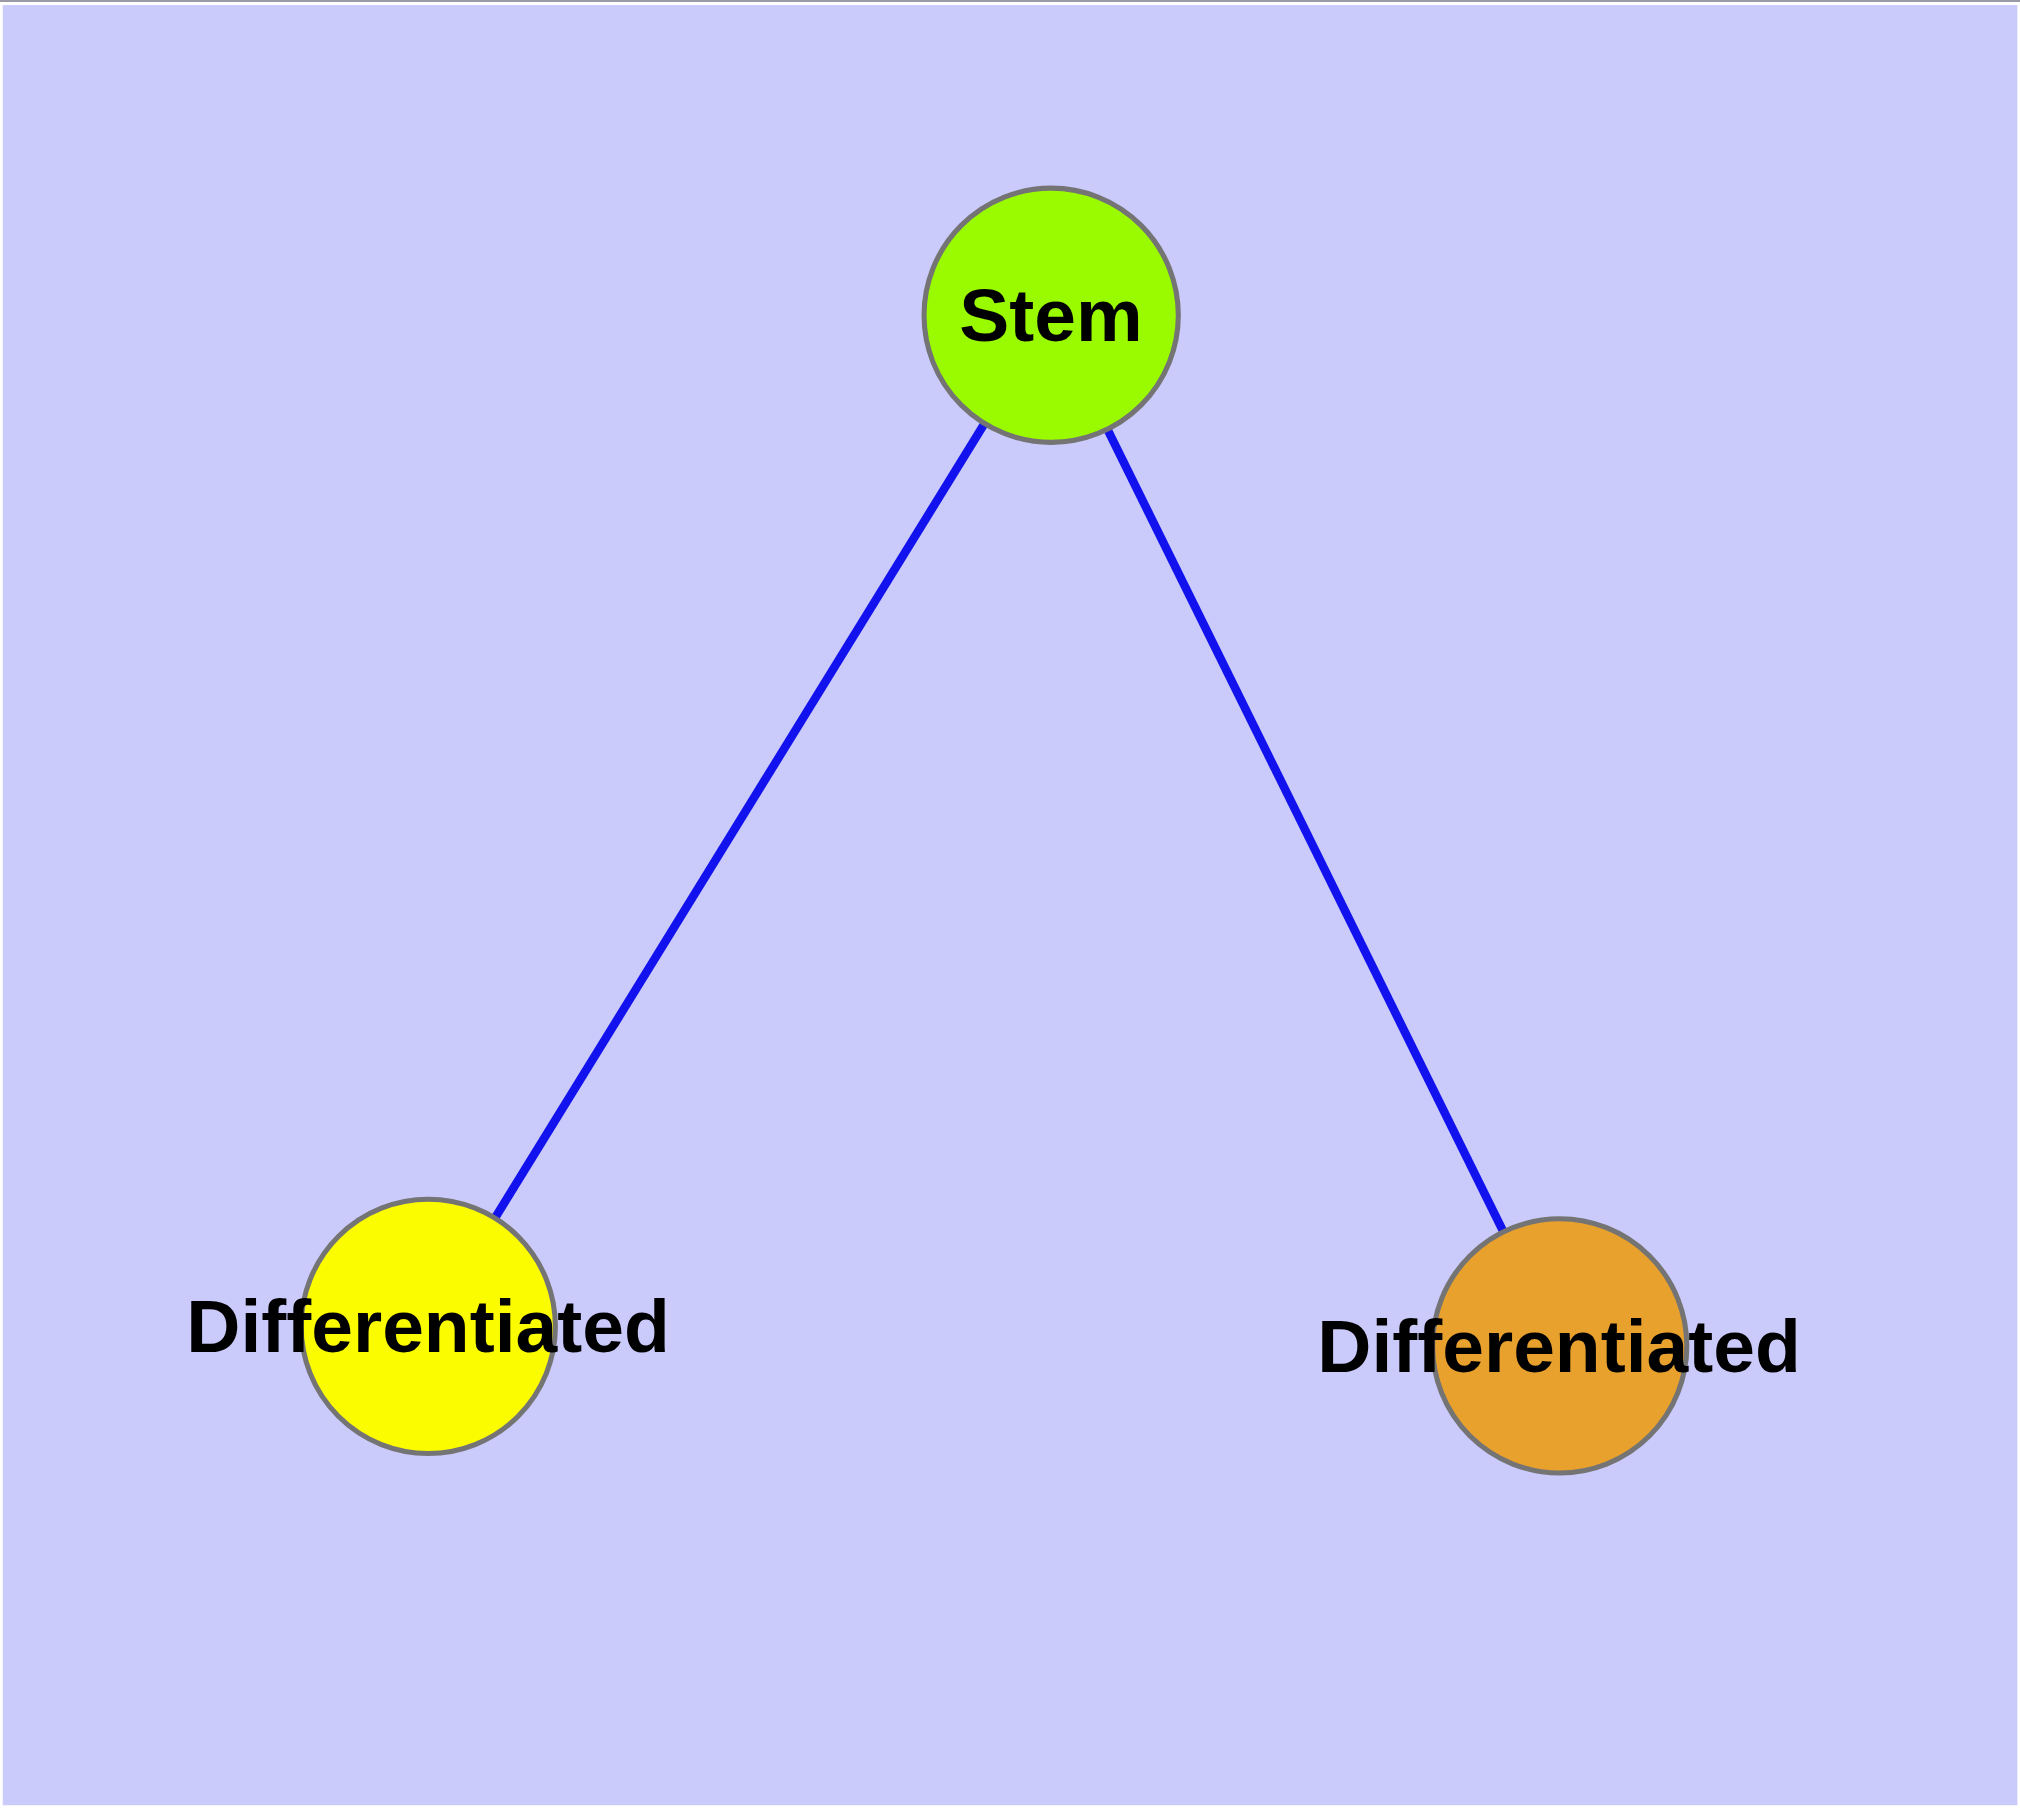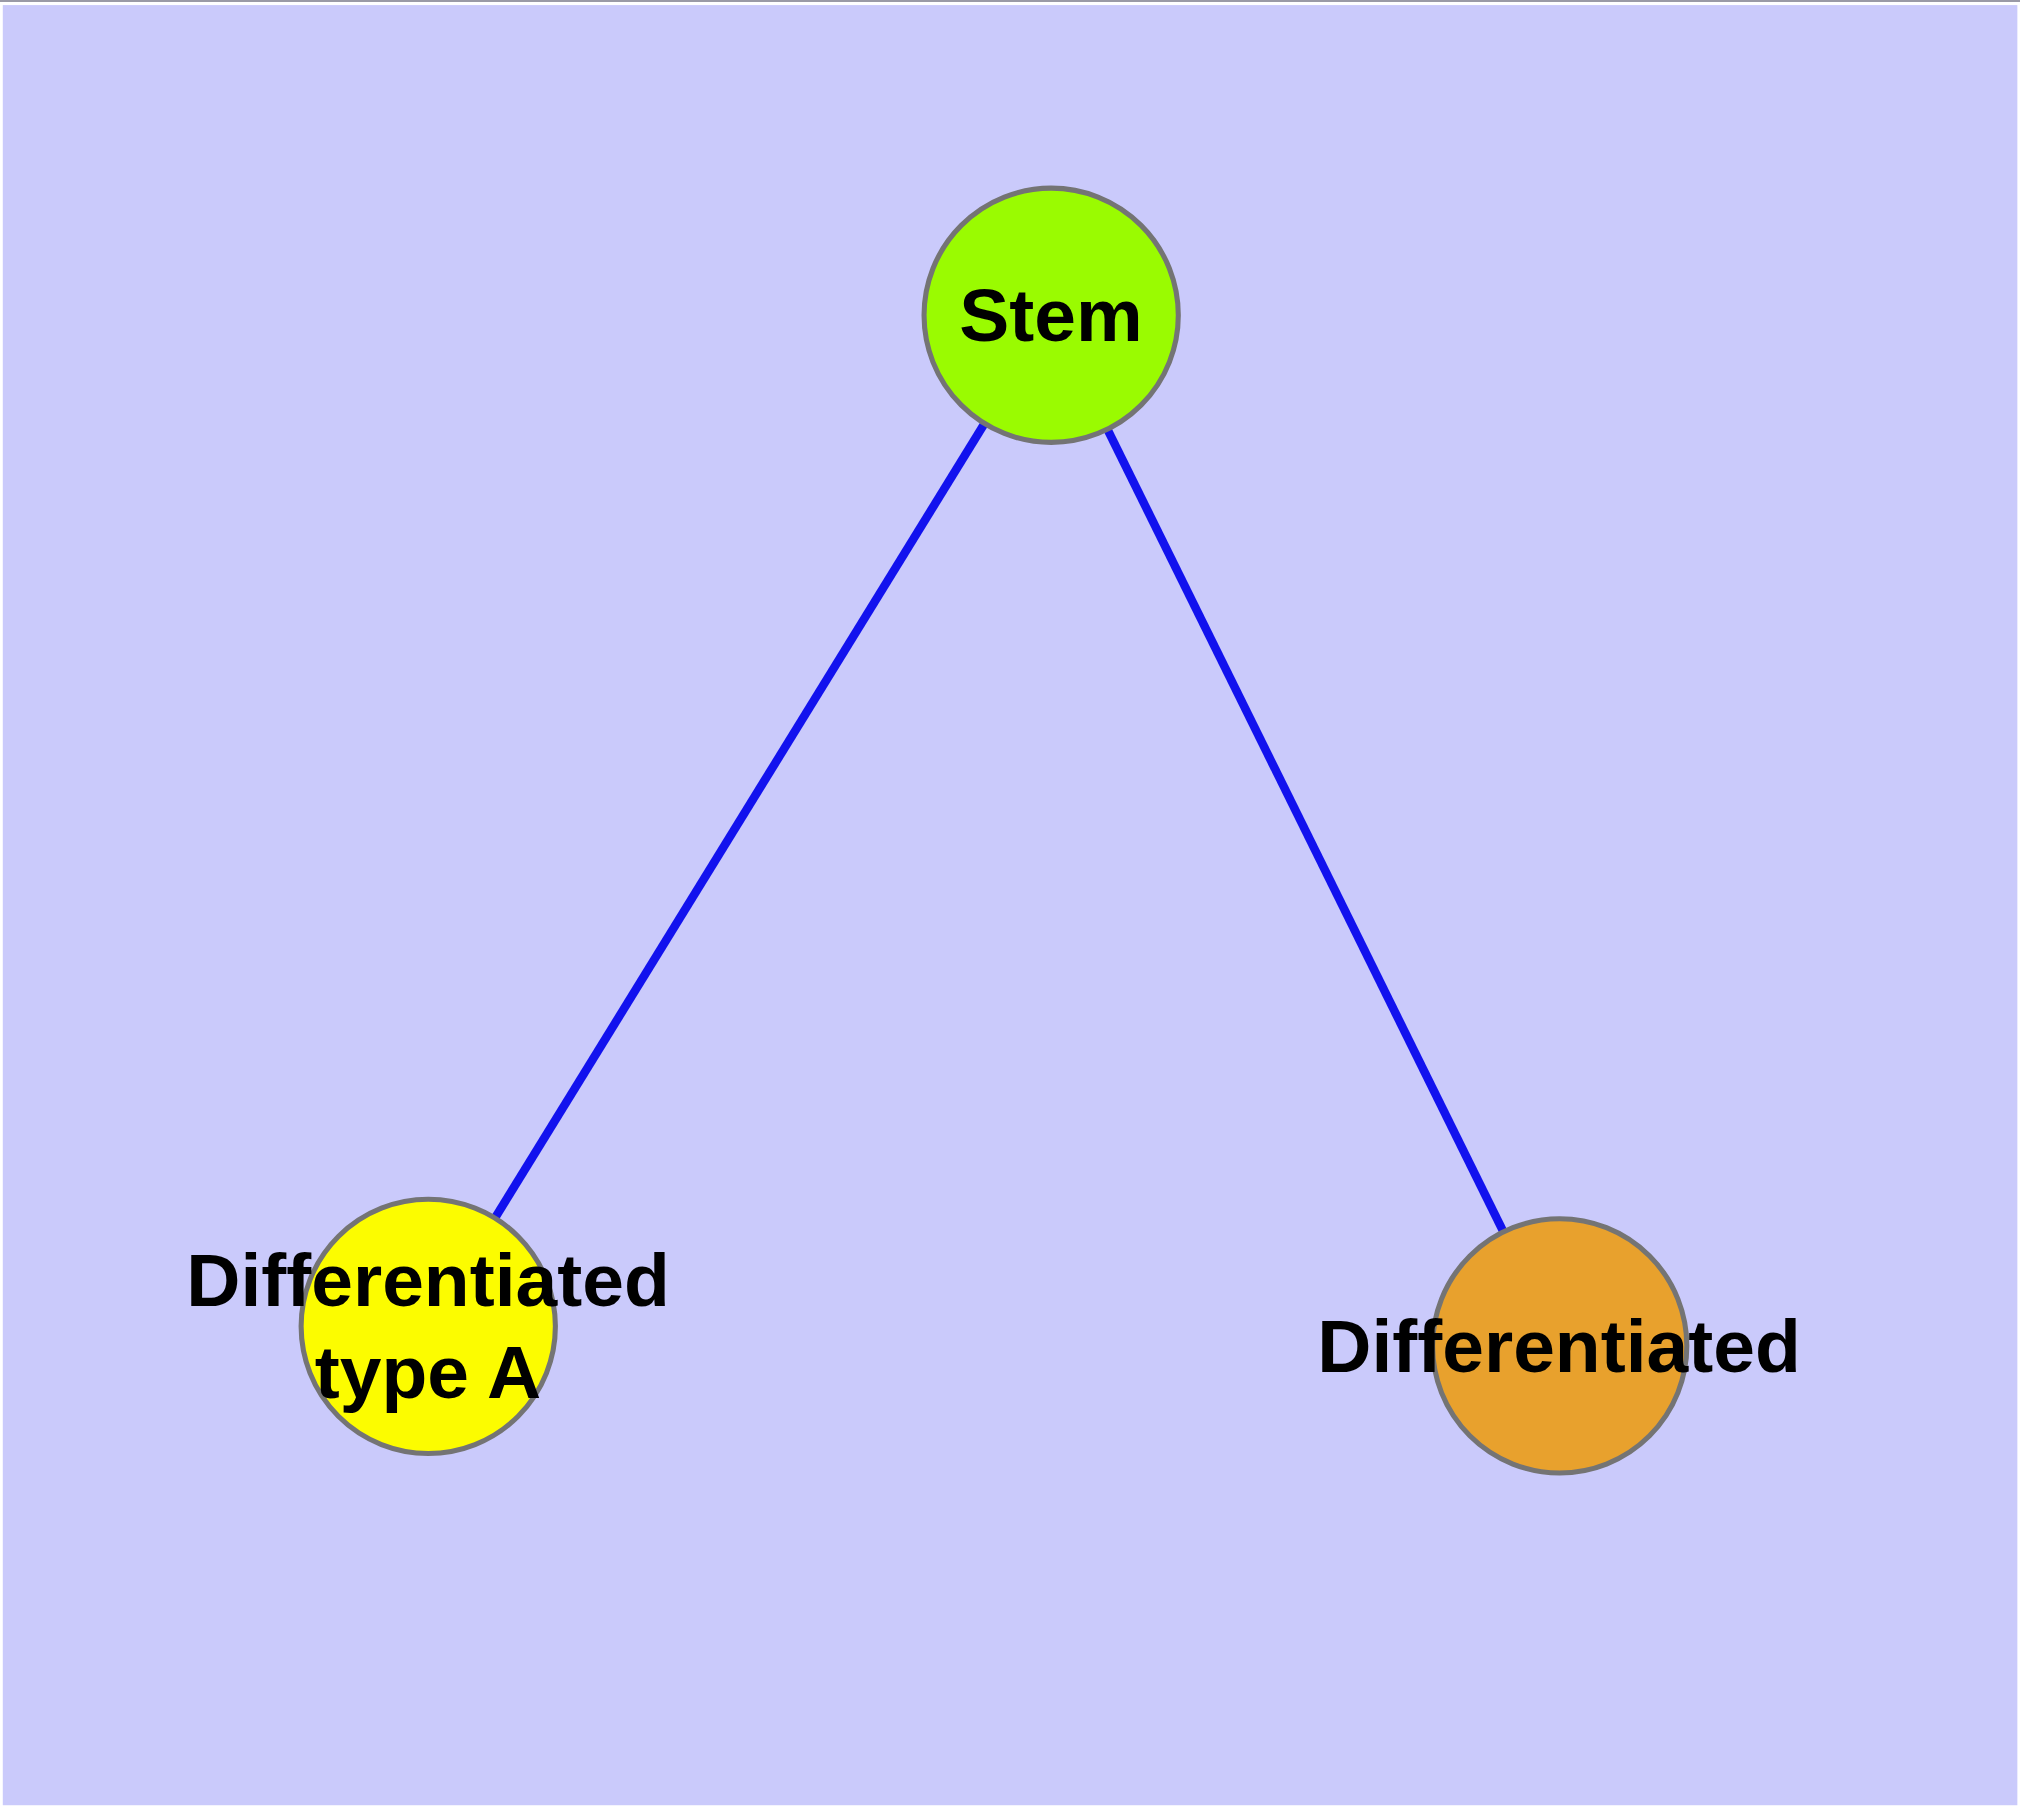--- a/index.html
+++ b/index.html
@@ -54,21 +54,20 @@
 
     <circle cx="1240" cy="372" r="150" stroke-width="6" fill="#9AFB01" stroke="#747474"></circle>
     <circle cx="505" cy="1565" r="150" stroke-width="6" fill="#FCFC00" stroke="#747474"></circle>
     <circle cx="1840" cy="1588" r="150" stroke-width="6" fill="#E8A12D" stroke="#747474"></circle>
   </svg>
 
   <div class="node-label" style="left:1051px; top:315px;">Stem</div>
 
   <div class="node-label" style="left:428px; top:1326px;">
     <div>Differentiated</div>
-    <div>type A</div>
   </div>
 
   <div class="node-label" style="left:1559px; top:1346px;">
     <div>Differentiated</div>
   </div>
 
   <div class="top-hairline"></div>
 </div>
 
 

